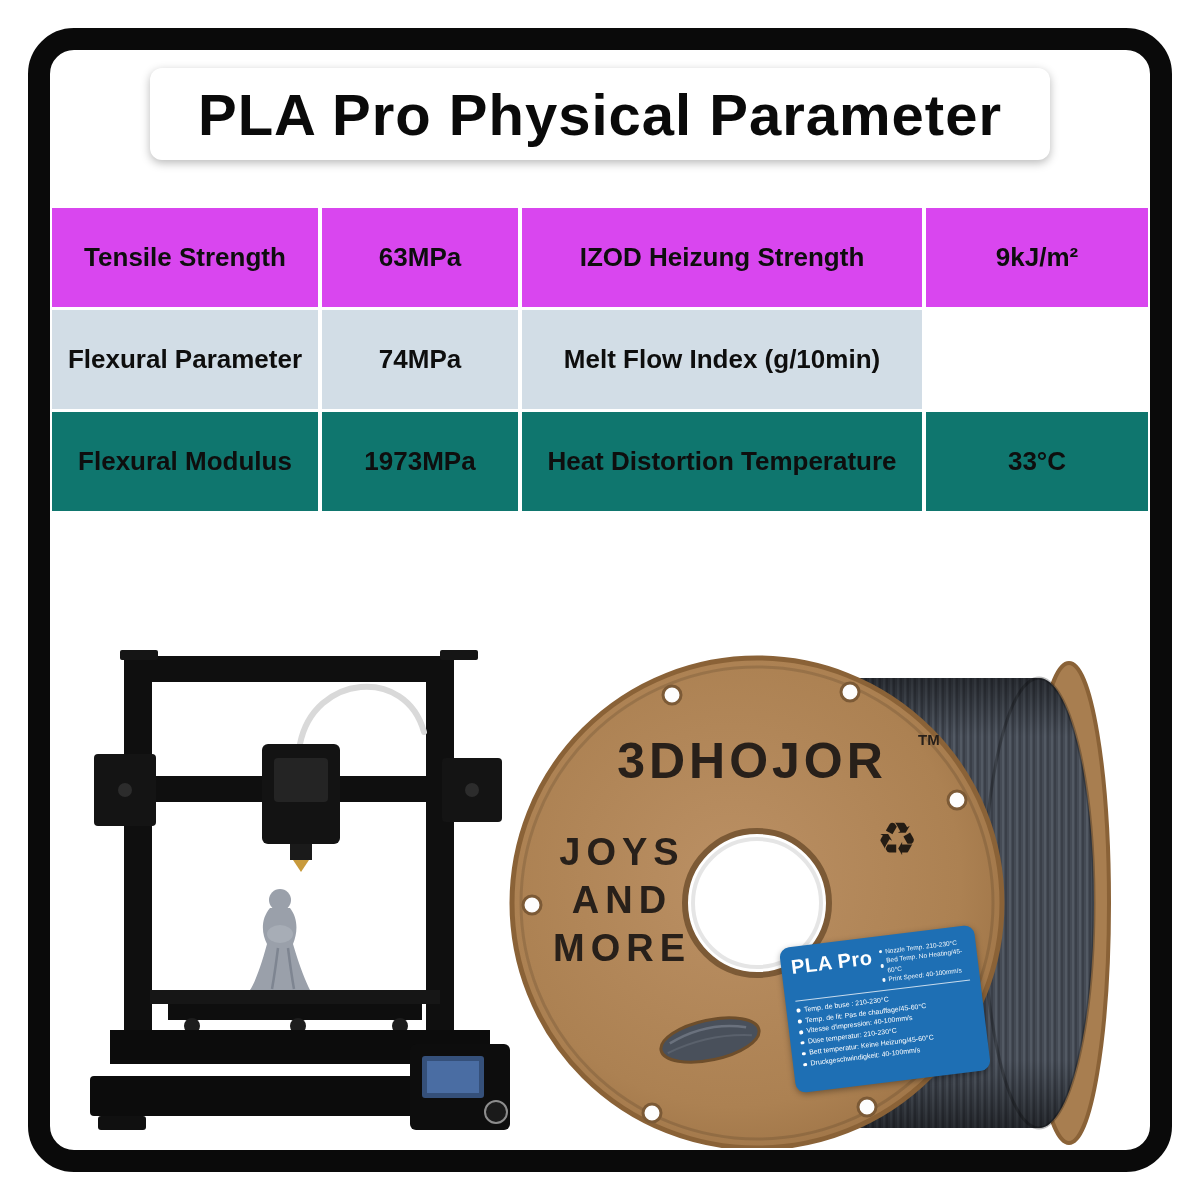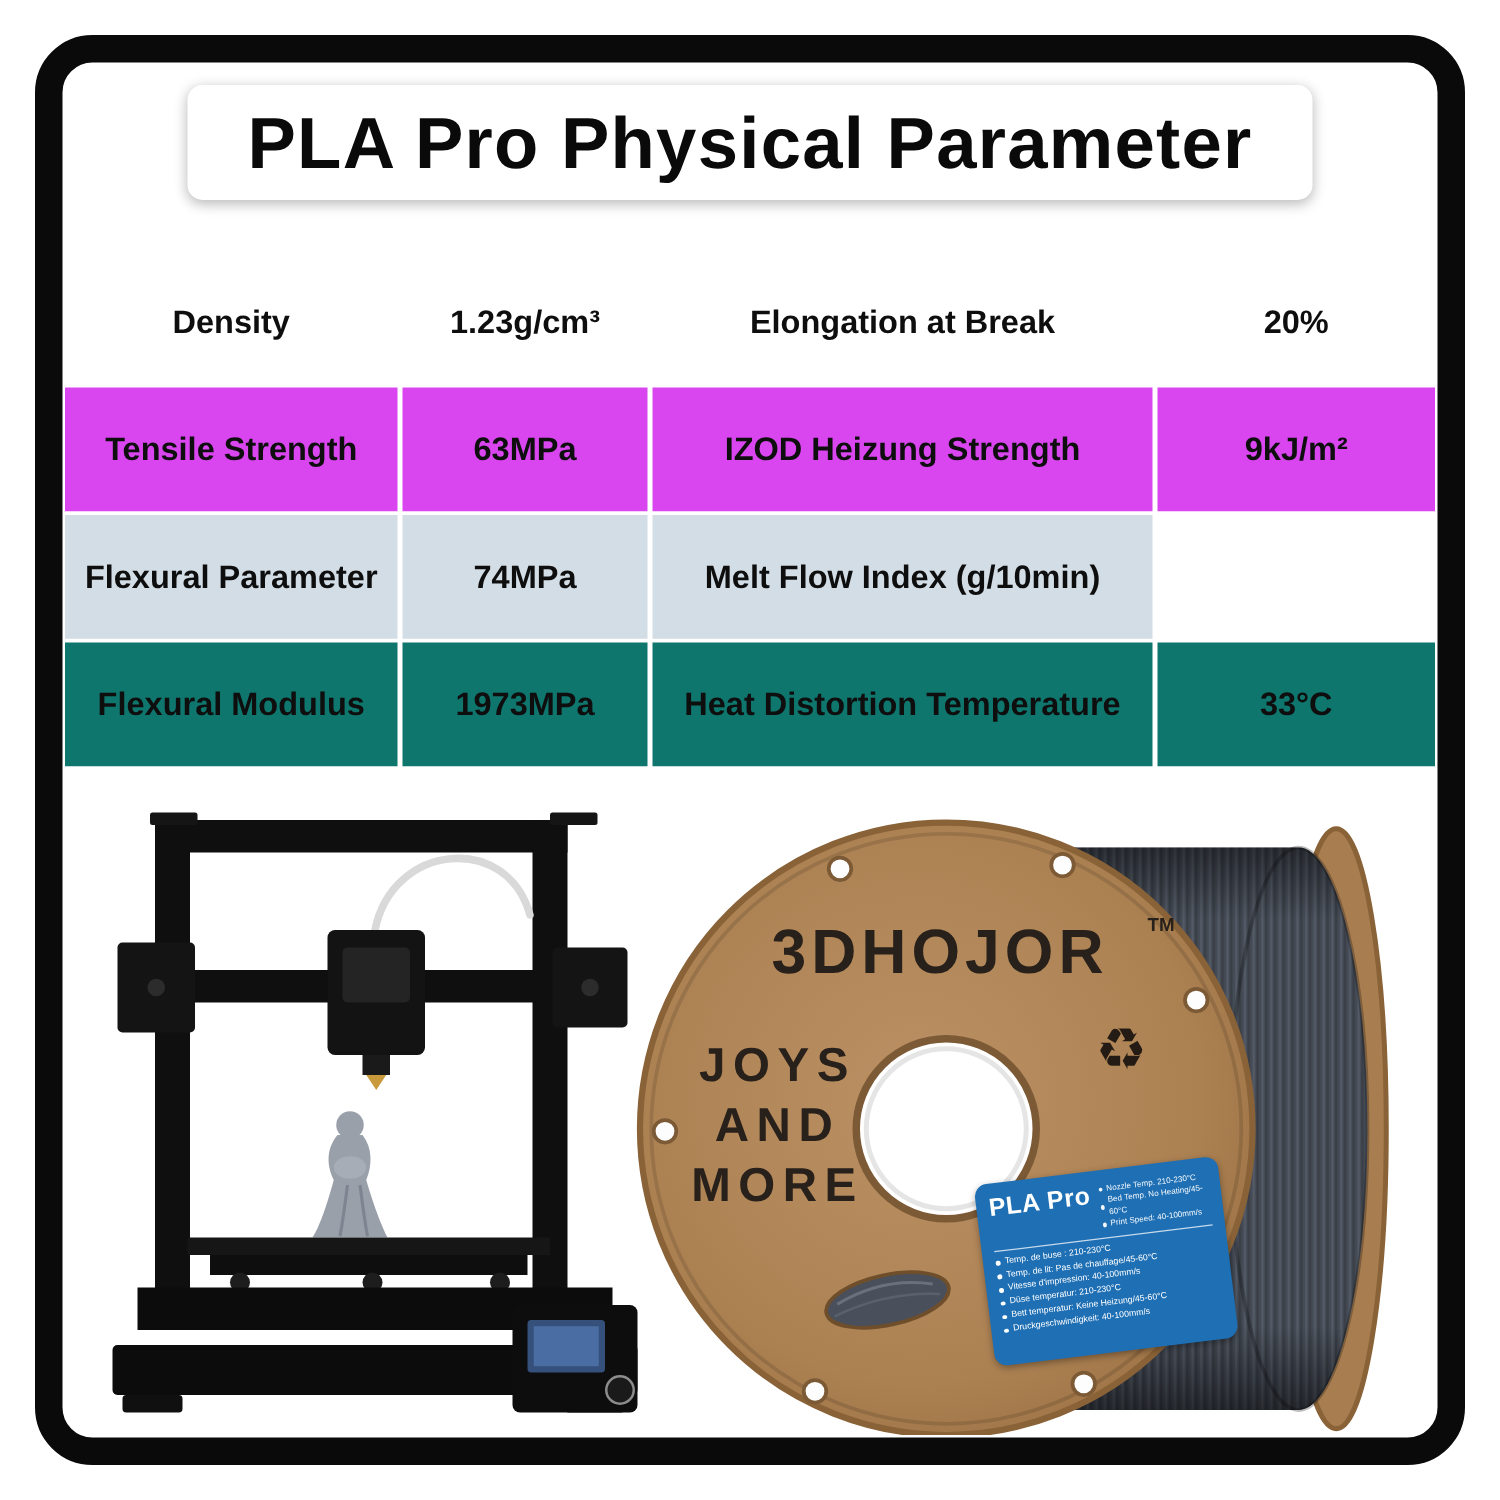--- a/index.html
+++ b/index.html
@@ -59,26 +59,20 @@
 
 <div class="page">
 
   <div class="frame"></div>
 
   <div class="title-box">
     <div class="title-text">PLA Pro Physical Parameter</div>
   </div>
 
   <div class="param-table">
-    <div class="t-row row-0">
-      <div class="cell">Density</div>
-      <div class="cell">1.23g/cm³</div>
-      <div class="cell">Elongation at Break</div>
-      <div class="cell">20%</div>
-    </div>
     <div class="t-row row-1">
       <div class="cell">Tensile Strength</div>
       <div class="cell">63MPa</div>
       <div class="cell">IZOD Heizung Strength</div>
       <div class="cell">9kJ/m²</div>
     </div>
     <div class="t-row row-2">
       <div class="cell">Flexural Parameter</div>
       <div class="cell">74MPa</div>
       <div class="cell">Melt Flow Index (g/10min)</div>

